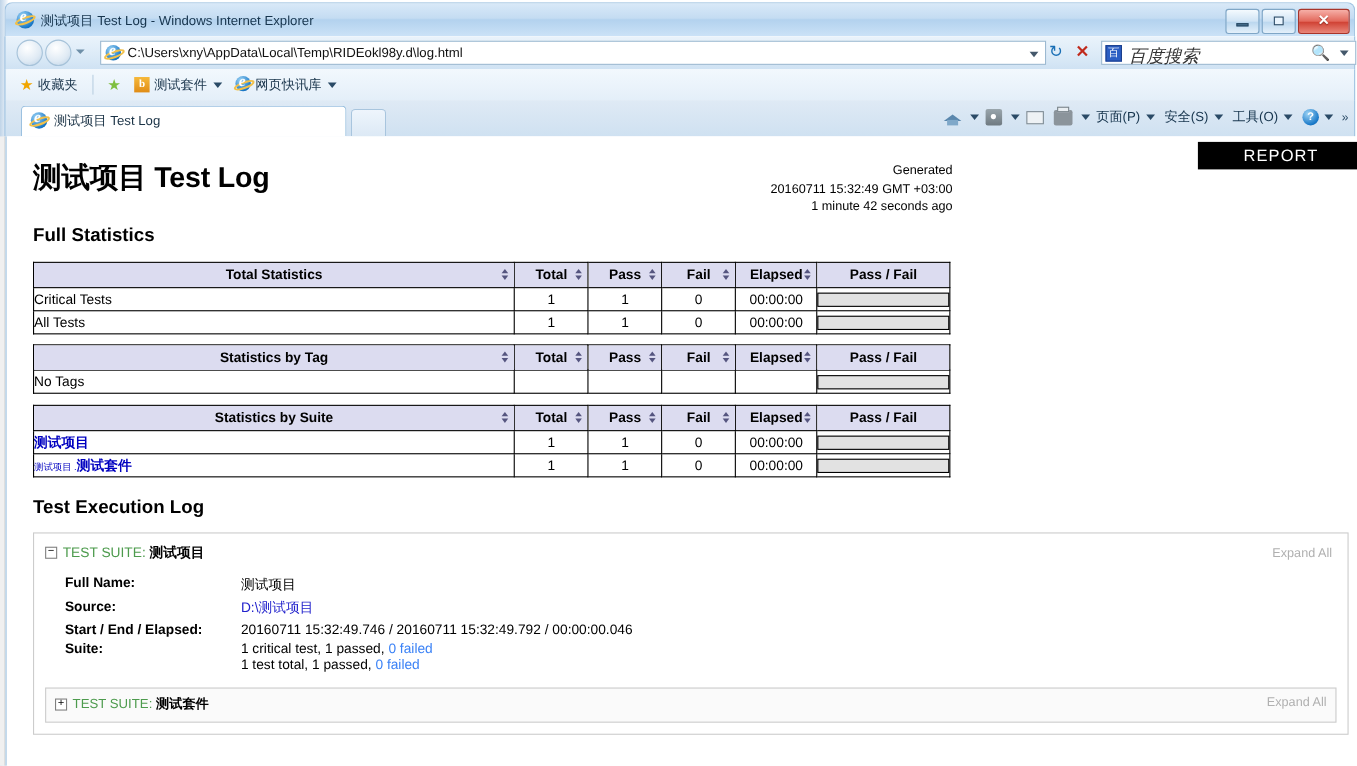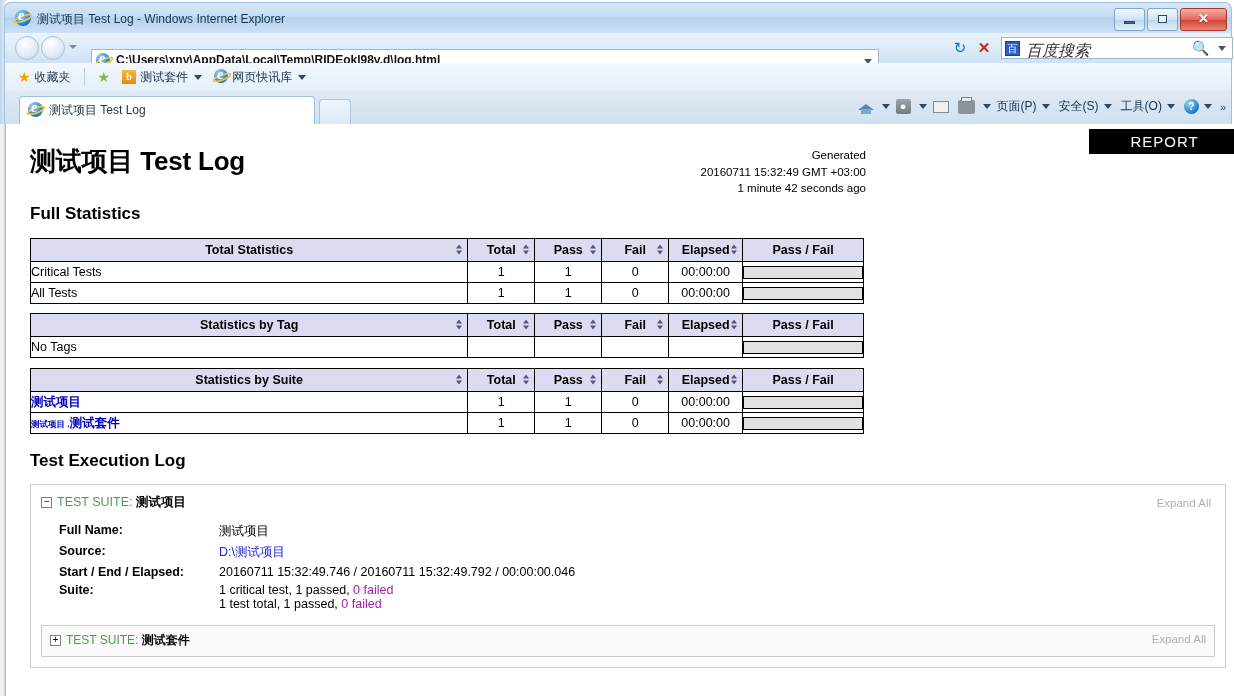--- a/index.html
+++ b/index.html
@@ -150,26 +150,25 @@
   .nav-caret {
     position: absolute;
     left: 64px; top: 12px;
     width: 0; height: 0;
     border-left: 4px solid transparent;
     border-right: 4px solid transparent;
     border-top: 4px solid #6e8fa8;
   }
   .addressbar {
     position: absolute;
-    left: 86px; top: 16px;
-    width: 788px; height: 22px;
+    left: 86px; top: 4px;
+    width: 860px; height: 22px;
     background: #ffffff;
     border: 1px solid #9cb9d1;
     box-sizing: border-box;
-    font-weight: bold;
   }
   .addr-icon {
     position: absolute;
     left: 4px; top: 3px;
     width: 14px; height: 14px;
   }
   .addr-text {
     position: absolute;
     left: 24px; top: 3px;
     font-size: 12px;
@@ -539,21 +538,21 @@
     height: 100%;
     background: #00e000;
   }
   .suite-link {
     color: #0000c0;
     font-weight: bold;
     text-decoration: none;
   }
   .suite-parent {
     color: #0000c0;
-    font-weight: bold;
+    font-weight: normal;
     font-size: 8.5px;
     text-decoration: none;
   }
 
   
   .log-panel {
     position: absolute;
     left: 24px; top: 360px;
     width: 1196px;
     border: 1px solid #cccccc;
@@ -605,21 +604,21 @@
     padding: 2px 0;
     vertical-align: top;
   }
   .meta-label {
     font-weight: bold;
     width: 160px;
     white-space: nowrap;
   }
   .meta-value { color: #000; }
   .src-link { color: #2222cc; text-decoration: none; text-align: right; }
-  .fail-zero { color: #a21caf; }
+  .fail-zero { color: #3b82f6; }
   .child-suite {
     margin-top: 12px;
     border: 1px solid #cccccc;
     background: #fafafa;
     padding: 6px 8px;
     position: relative;
     height: 18px;
   }
 
   

